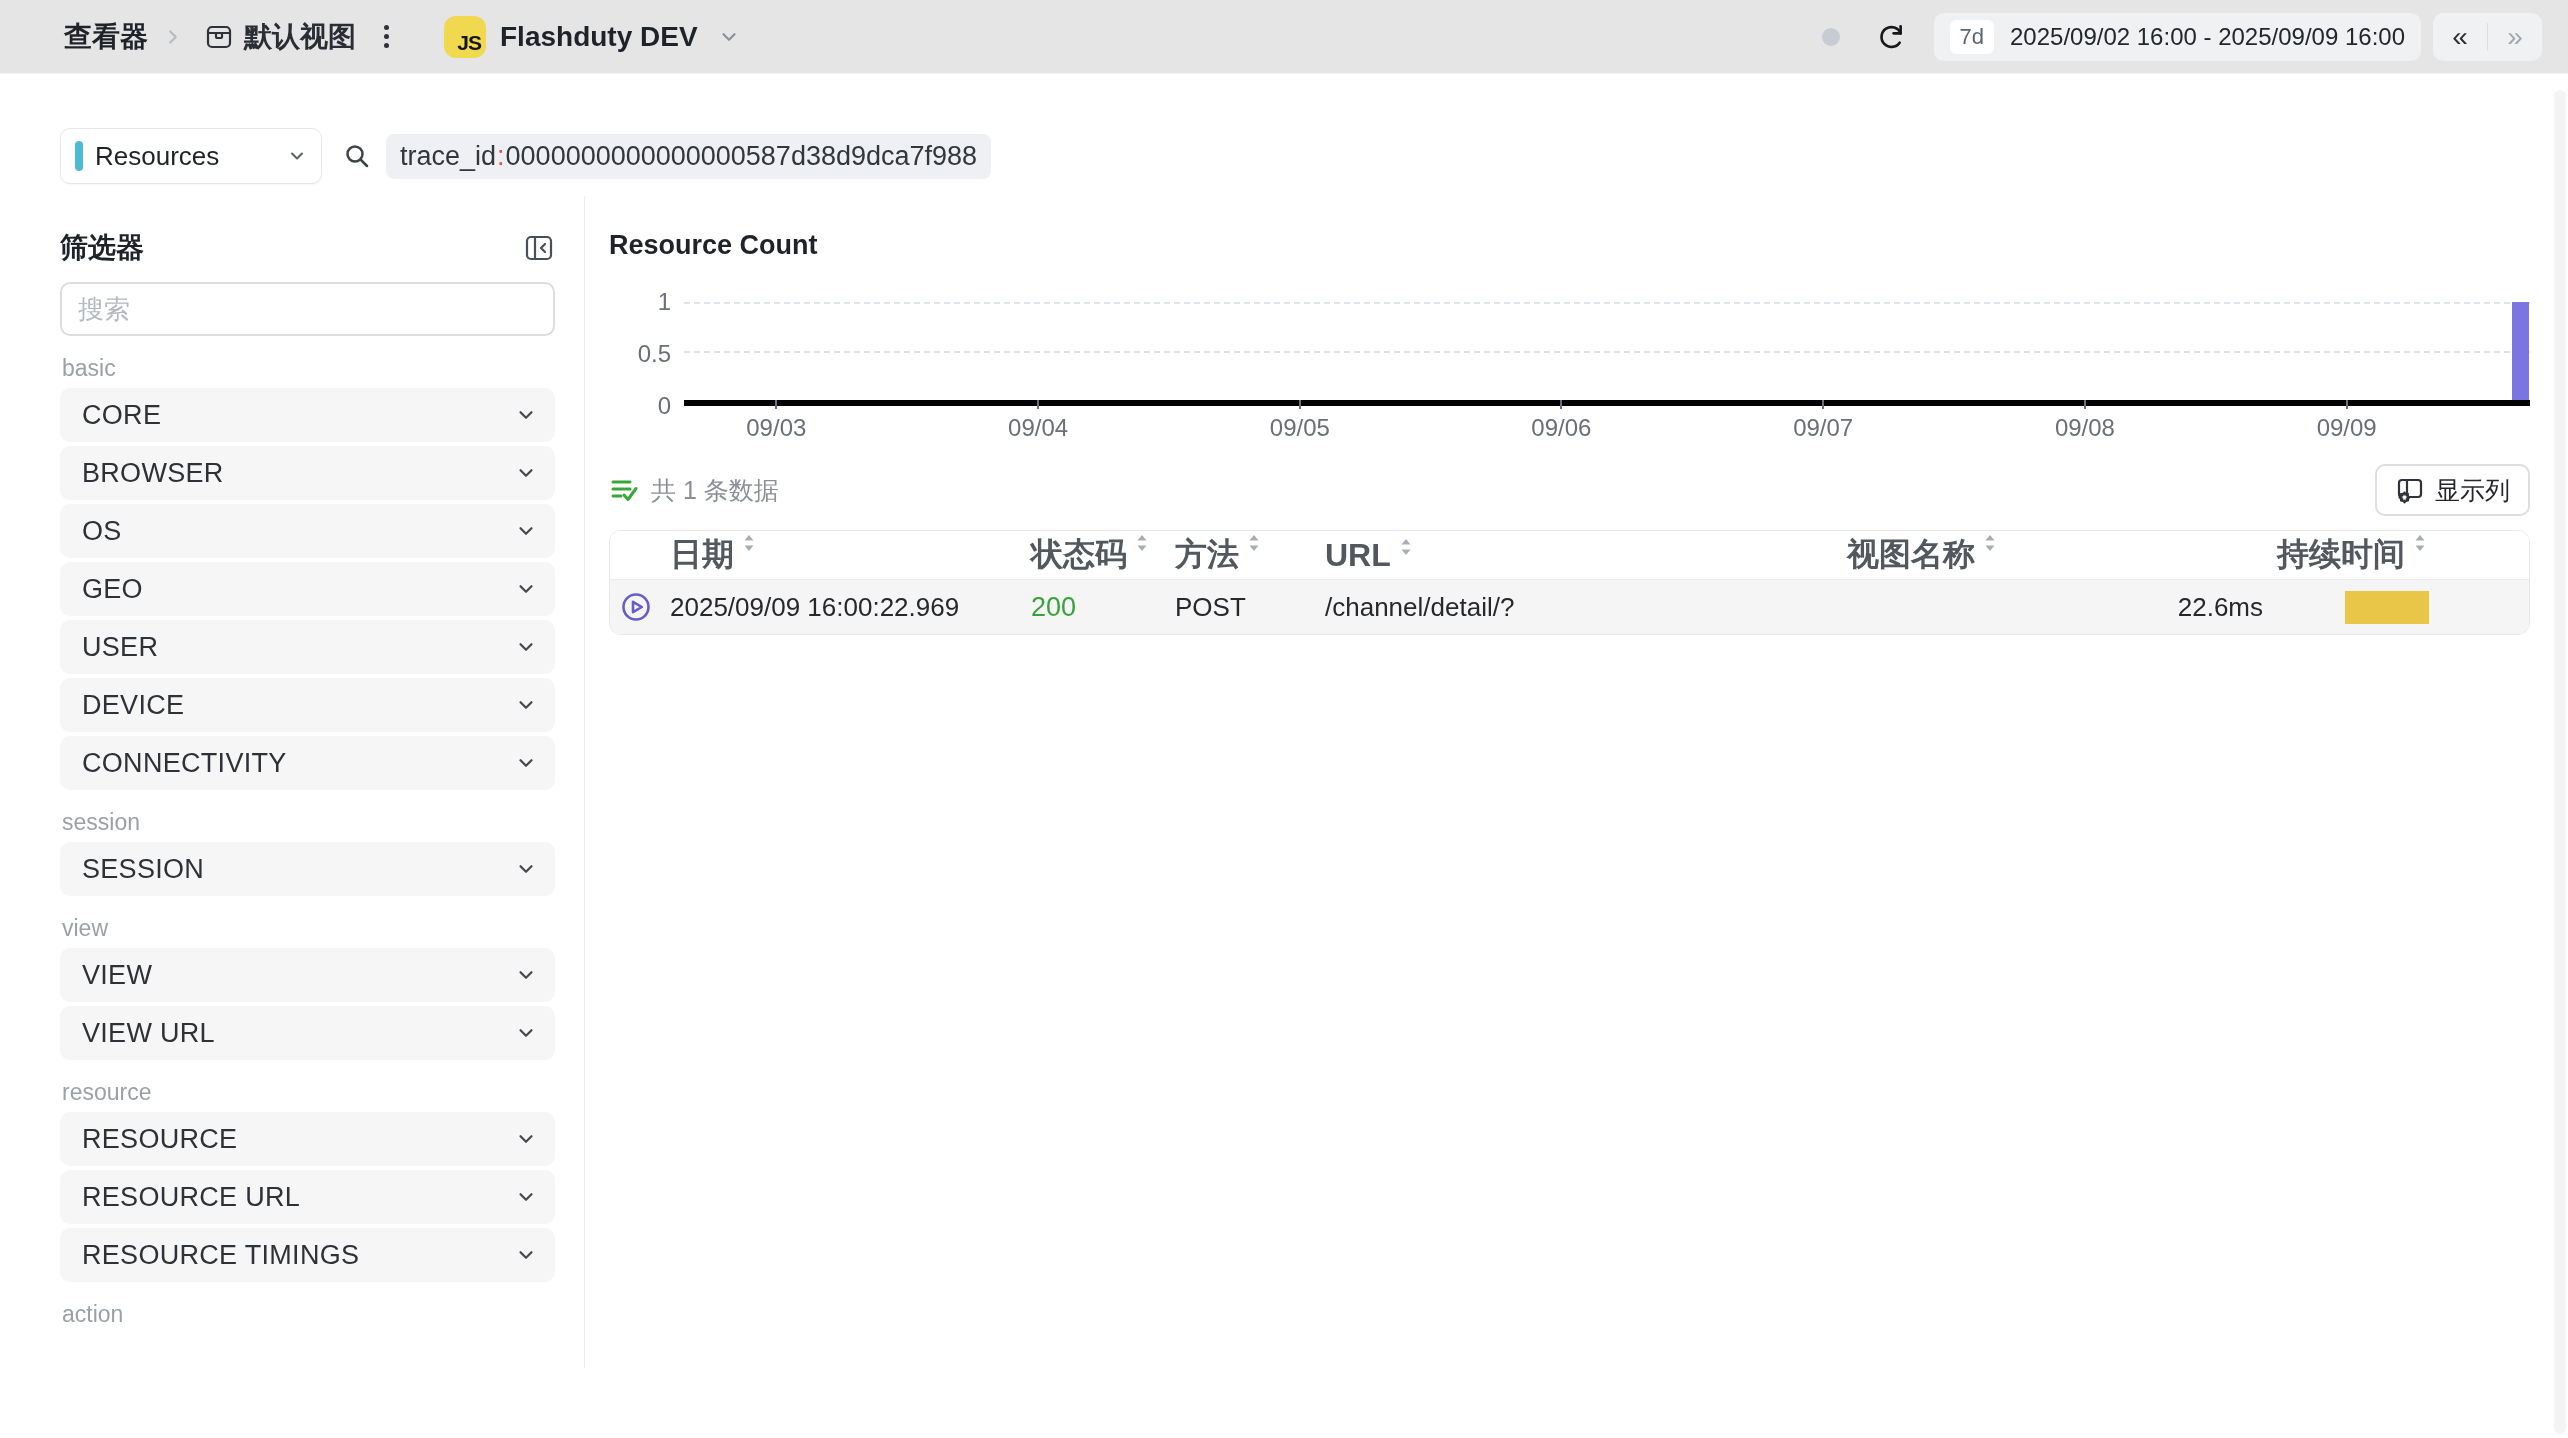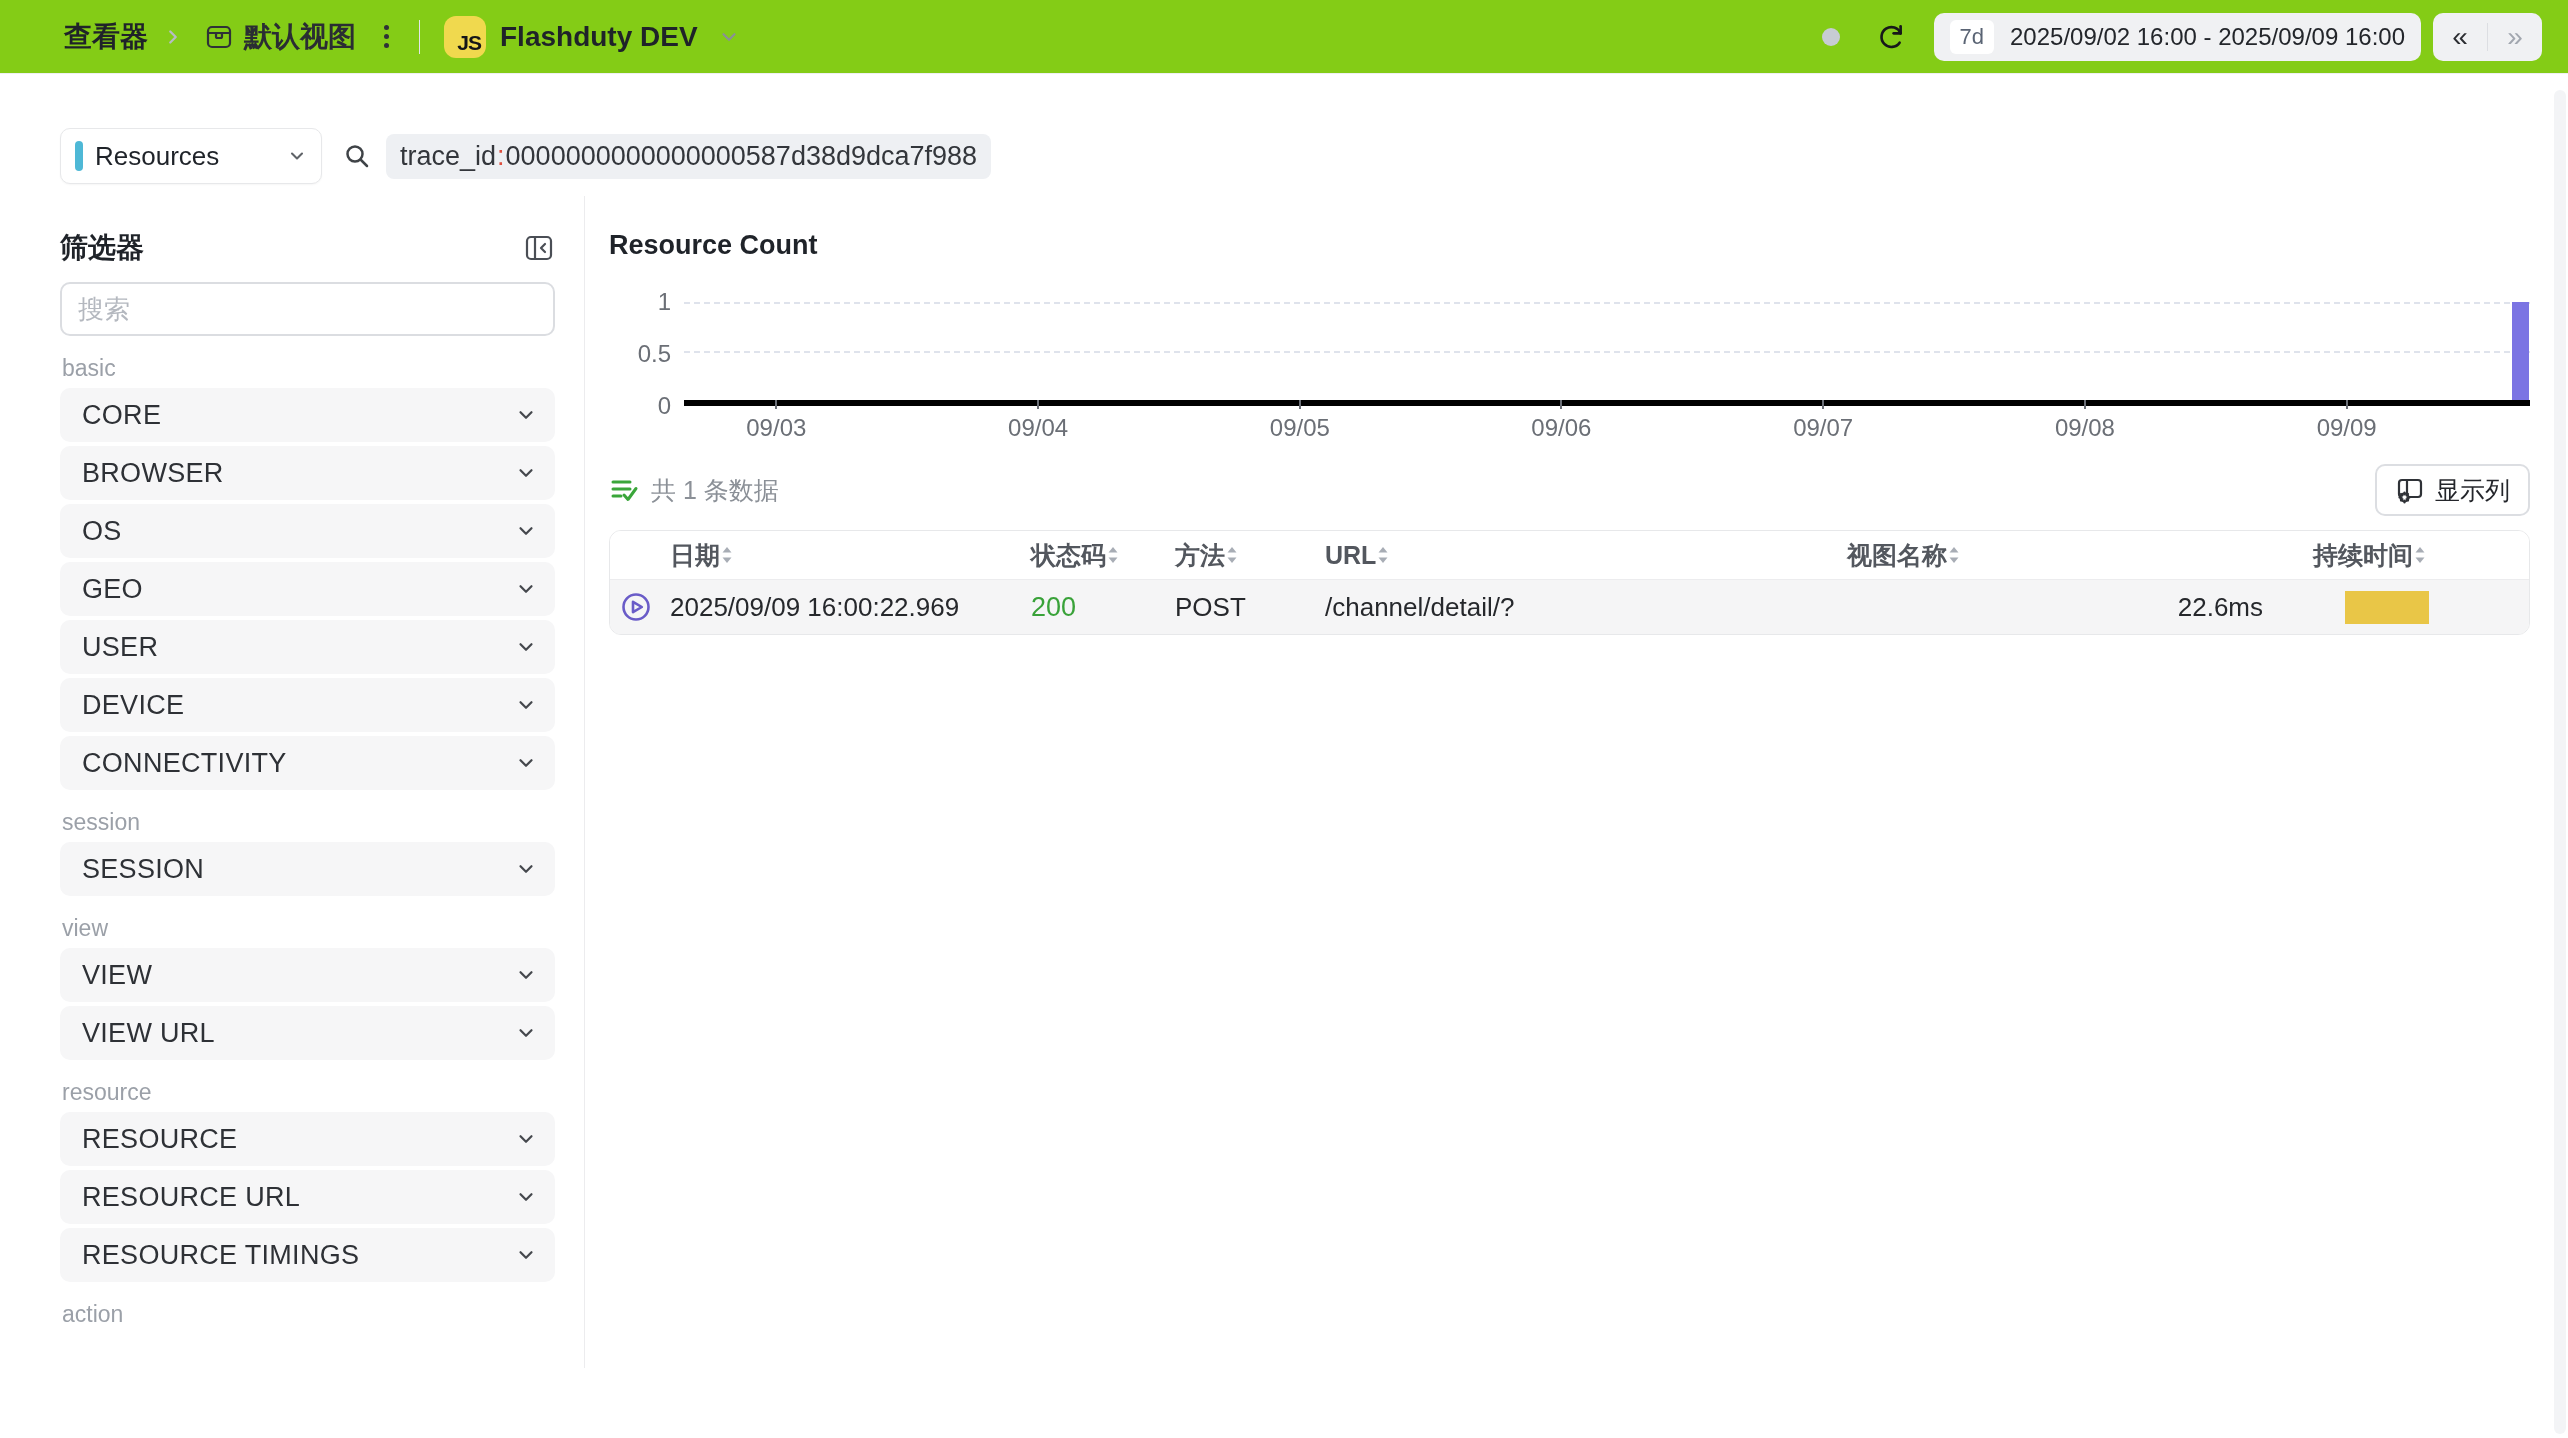--- a/index.html
+++ b/index.html
@@ -2,21 +2,21 @@
 <html style="--accent-purple: #7b74e3; --play-purple: #6a5cc8; --duration-yellow: #e9c647; --green: #39a239; --teal: #4eb8d6; --js-yellow: #f0d94e; --red-colon: #dd4f3e;"><head>
 <meta charset="utf-8">
 <style>
   *{box-sizing:border-box;margin:0;padding:0}
   html,body{width:2568px;height:1438px;overflow:hidden;background:#fff;
     font-family:"Liberation Sans","DejaVu Sans",sans-serif;color:#24262b}
   svg{display:block}
 
   
   .topbar{height:74px;display:flex;align-items:center;padding:0 26px 0 64px;
-    border-bottom:1px solid #eef0f2;background:#84cc16}
+    border-bottom:1px solid #eef0f2;background:#e5e5e5}
   .crumb-root{font-size:28px;font-weight:700;color:#1f2329}
   .crumb-sep{margin:0 14px}
   .saved-view{display:flex;align-items:center;gap:10px;margin-left:6px}
   .saved-view-label{font-size:28px;font-weight:600;color:#2a2d33}
   .kebab{display:flex;flex-direction:column;gap:4px;margin-left:22px;padding:6px;cursor:pointer}
   .kebab i{width:5px;height:5px;border-radius:50%;background:#2f3237}
   .vdiv{width:1px;height:34px;background:#e3e5e9;margin:0 24px}
   .js-badge{width:42px;height:42px;border-radius:12px;background:var(--js-yellow,#f0d94e);
     display:flex;align-items:flex-end;justify-content:flex-end;padding:3px 5px;
     font-size:21px;font-weight:900;color:#141518;letter-spacing:-1px}
@@ -81,21 +81,21 @@
   .count{display:flex;align-items:center;gap:12px;font-size:25px;color:#8b9097}
   .cols-btn{display:flex;align-items:center;gap:10px;border:2px solid #dcdee2;border-radius:10px;
     background:#fff;padding:0 18px;height:52px;font-size:25px;color:#24262b;cursor:pointer;font-family:inherit}
 
   
   .tbl{margin-top:14px;border:1px solid #e7e8ea;border-radius:12px;overflow:hidden;background:#fff}
   .tbl-header,.tbl-row{display:grid;
     grid-template-columns:52px 361px 144px 150px 522px 430px minmax(120px,1fr) 96px;
     align-items:center}
   .tbl-header{height:48px;background:#fff}
-  .th{display:flex;align-items:center;font-size:25px;font-weight:600;color:#53575e;padding-left:8px;cursor:pointer}
+  .th{display:flex;gap:8px;font-size:32px;font-weight:600;color:#53575e;padding-left:8px;cursor:pointer}
   .th.right{justify-content:flex-end;padding-right:6px}
   .tbl-row{height:55px;background:#f5f5f6;border-top:1px solid #ececee;cursor:pointer}
   .td{font-size:26px;color:#26282c;padding-left:8px;white-space:nowrap;overflow:hidden;text-overflow:ellipsis}
   .td.play{display:flex;justify-content:center;padding:0}
   .td.status{color:var(--green,#39a239);font-size:27px}
   .td.dur{text-align:right;padding-right:6px}
   .bar-cell{display:flex;justify-content:flex-end;padding-right:4px}
   .dur-bar{width:84px;height:33px;background:var(--duration-yellow,#e9c647)}
 
   .scroll-track{position:fixed;right:2px;top:90px;bottom:4px;width:12px;background:#f3f4f6;border-radius:6px}

